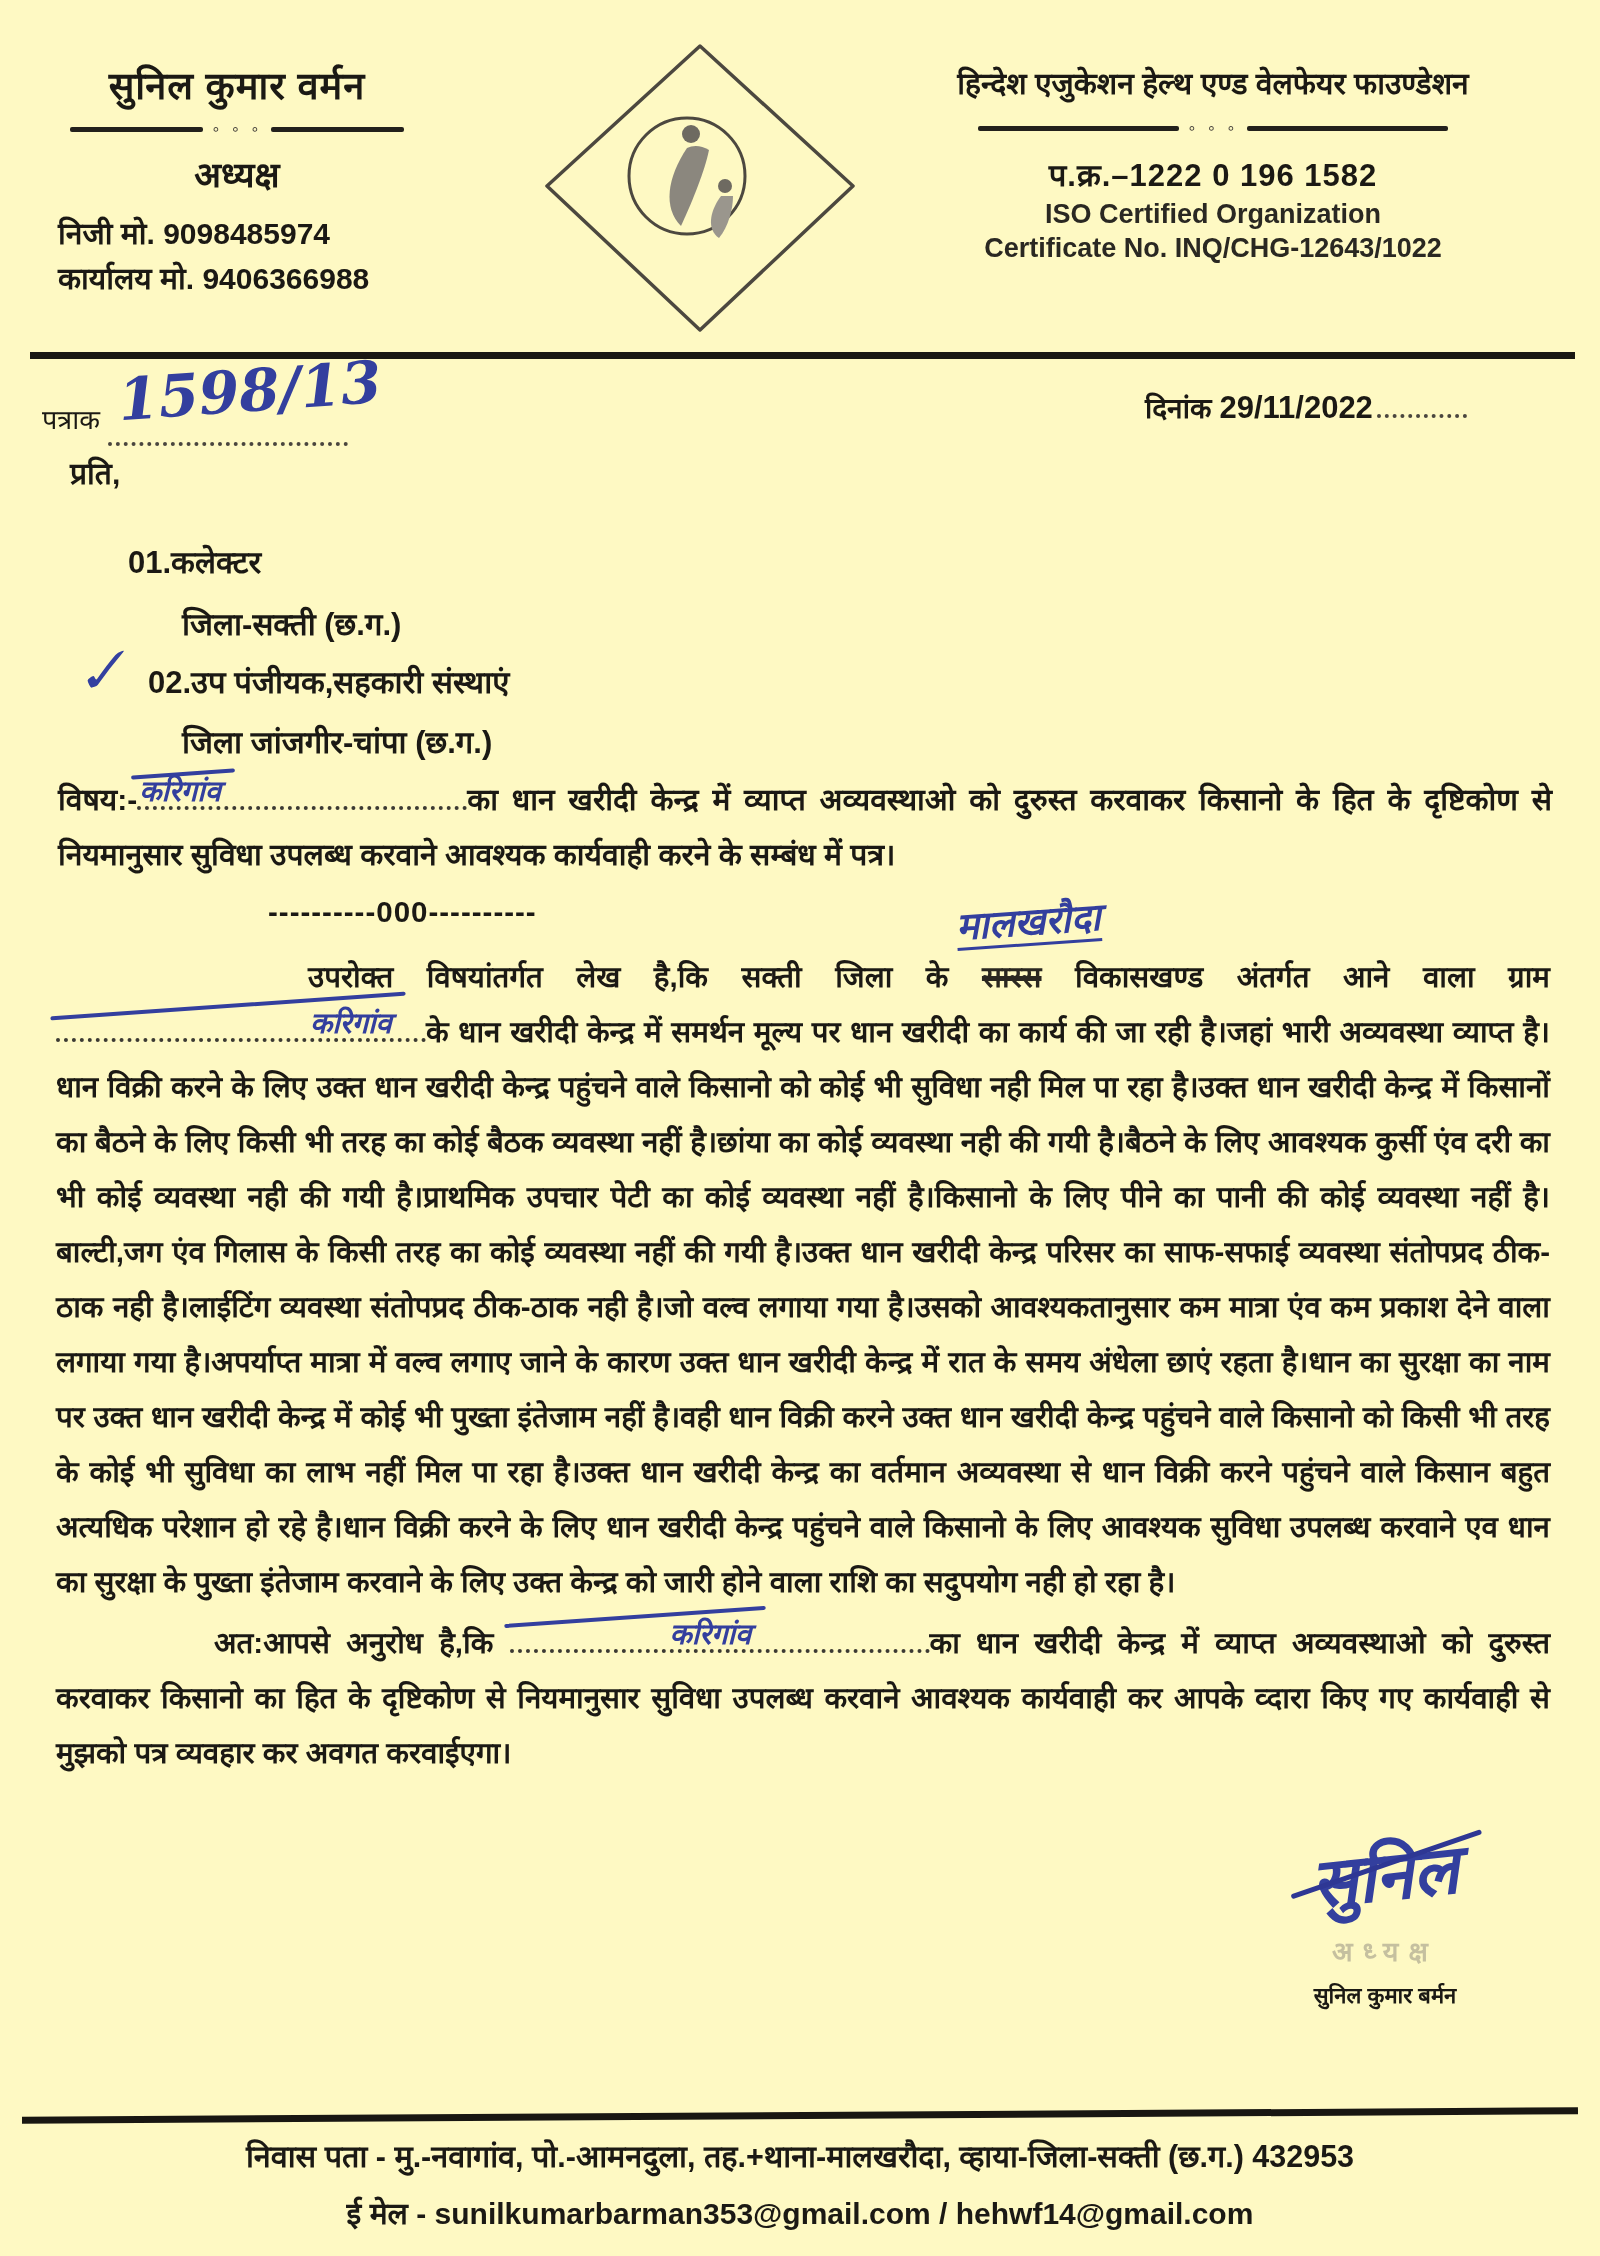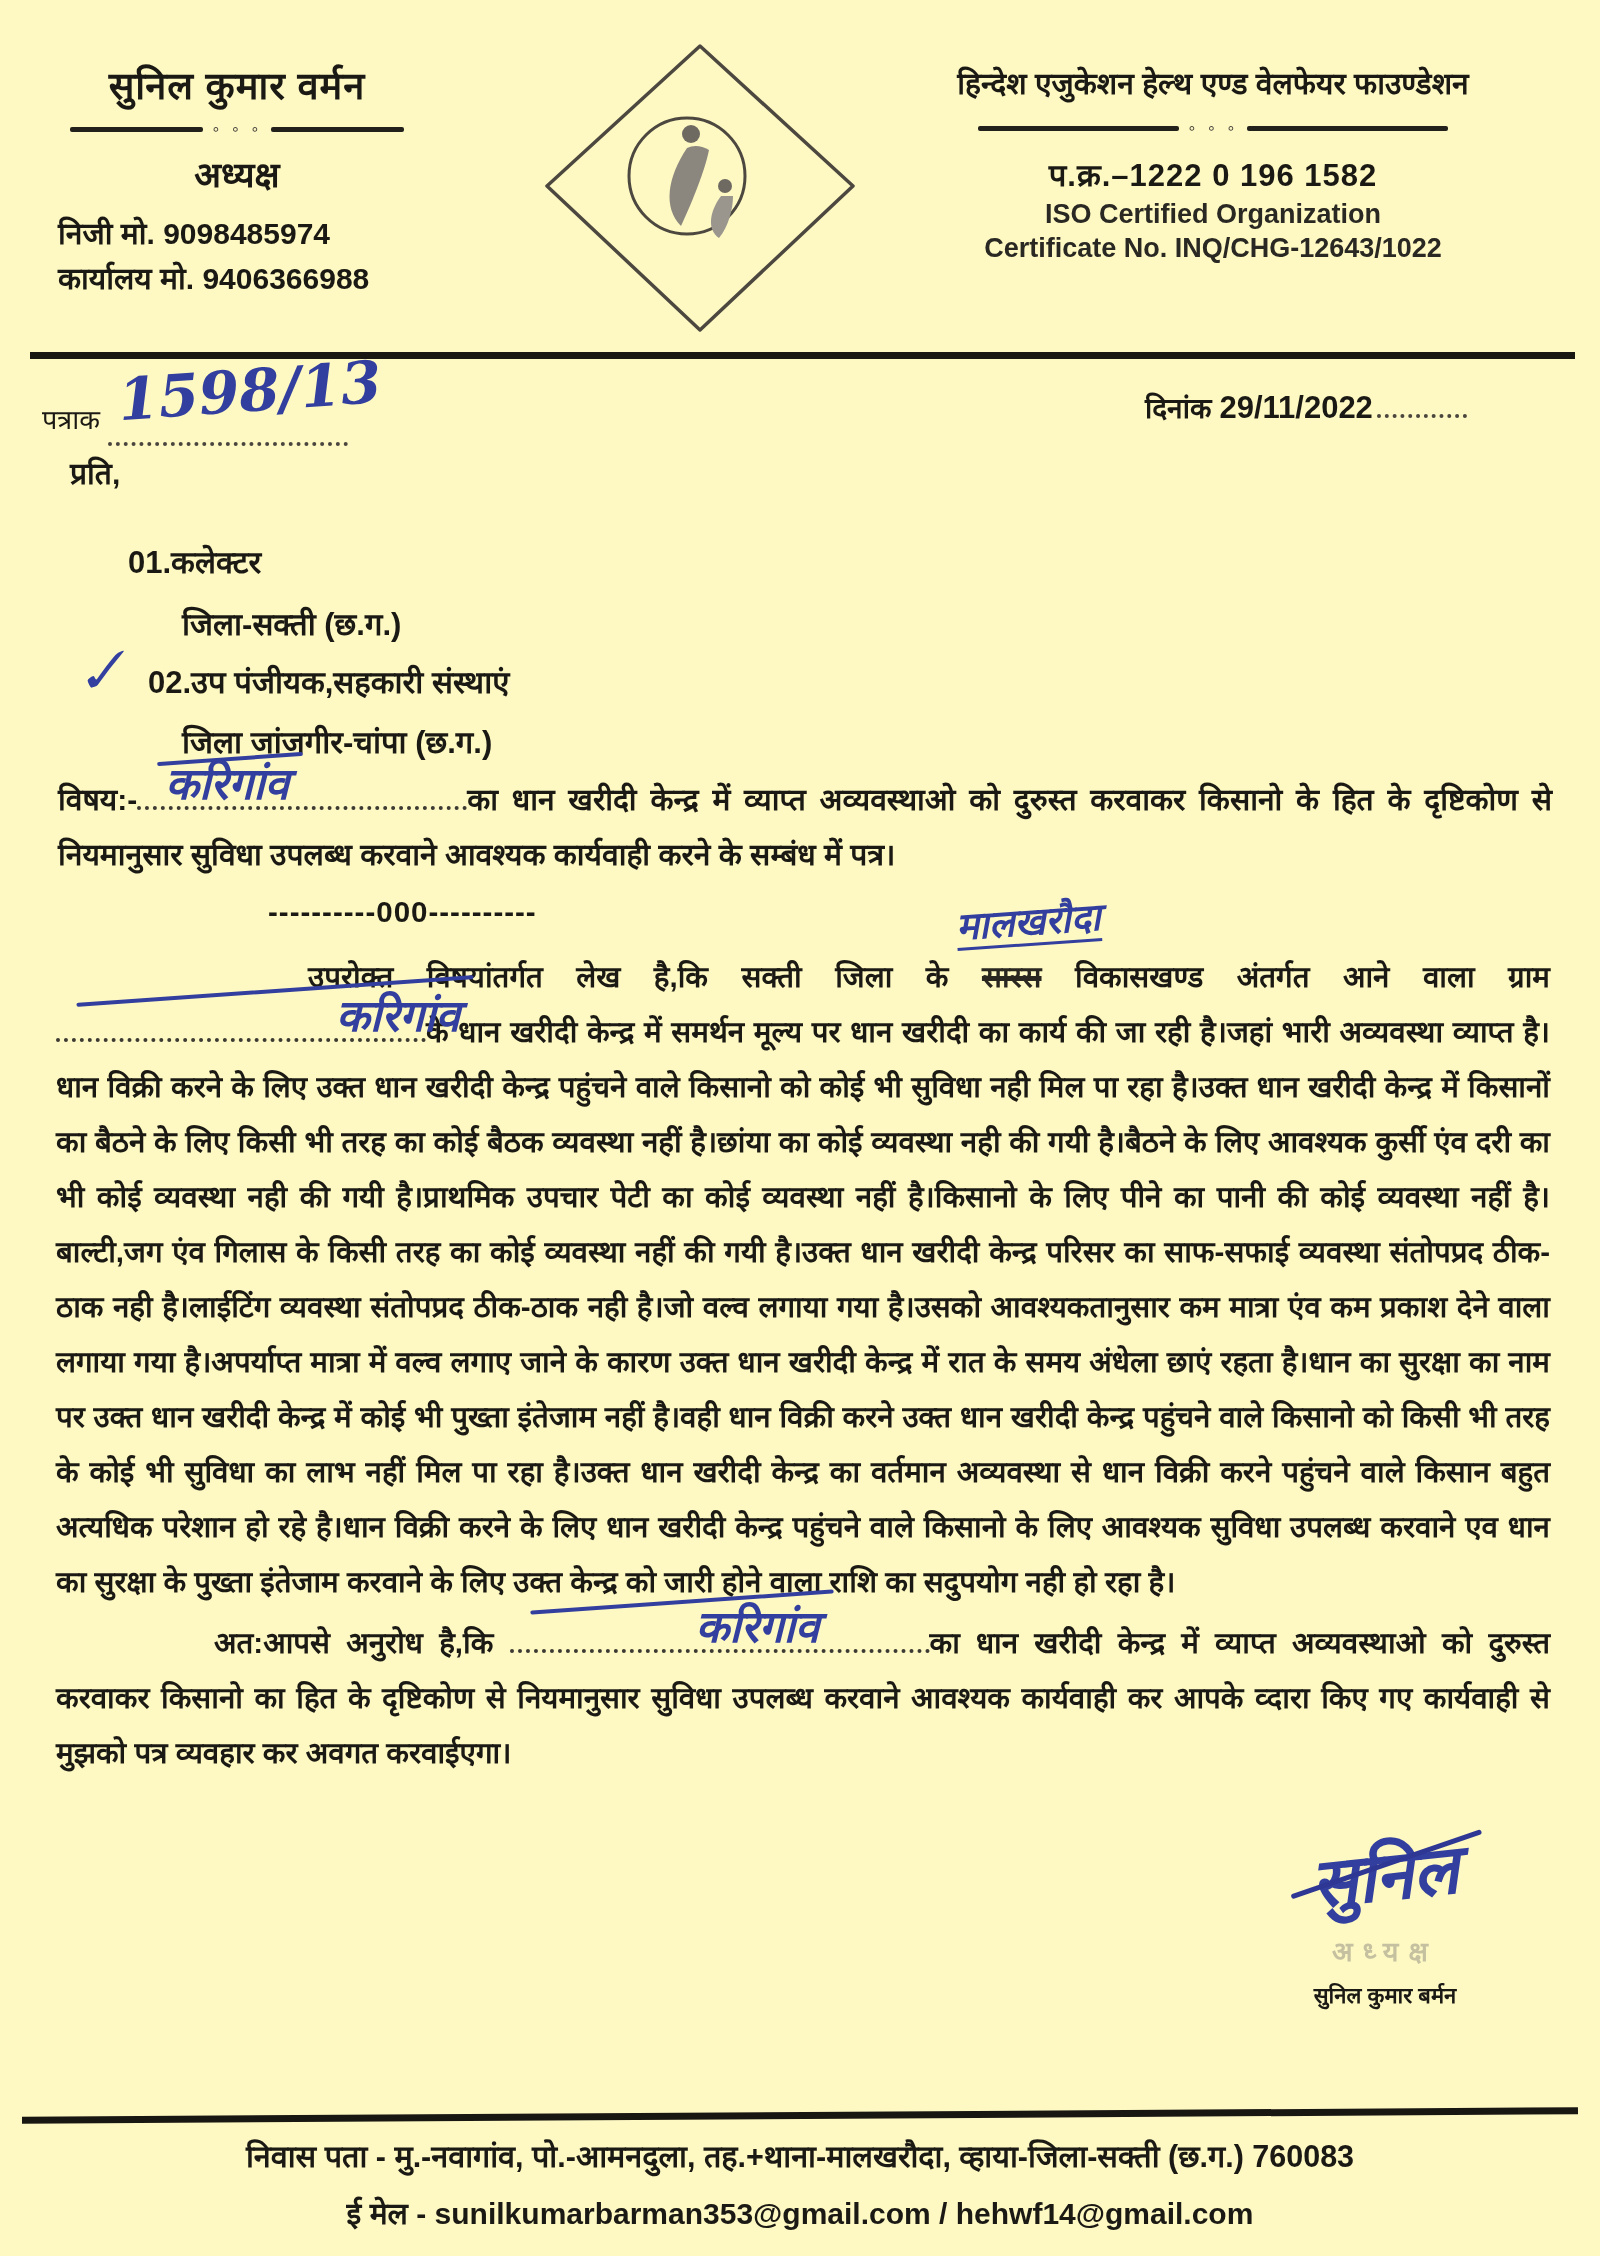--- a/index.html
+++ b/index.html
@@ -48,21 +48,21 @@
   .rcp-1b{left:182px;top:602px;}
   .rcp-2a{left:148px;top:660px;}
   .rcp-2b{left:182px;top:720px;}
   .checkmark{position:absolute;left:80px;top:644px;font-size:48px;color:#3340a0;transform:rotate(-18deg) scaleX(1.5);font-weight:400;}
   
   .subject{position:absolute;left:58px;top:772px;width:1494px;font-size:30px;font-weight:700;line-height:55px;text-align:justify;}
   .dots{display:inline-block;border-bottom:4.5px dotted #3c3a33;height:8px;position:relative;vertical-align:baseline;}
   .dots-subject{width:330px;}
   .dots-village1{width:370px;}
   .dots-village2{width:420px;}
-  .hand-over{position:absolute;left:28px;bottom:0px;font-size:44px;line-height:1;white-space:nowrap;}
+  .hand-over{position:absolute;left:2px;bottom:0px;font-size:29px;line-height:1;white-space:nowrap;}
   .body-flow{position:absolute;left:56px;top:884px;width:1494px;font-size:29.5px;font-weight:700;line-height:55px;text-align:justify;}
   .divider000{margin-left:212px;letter-spacing:1px;margin-bottom:2px;}
   .para1{text-indent:252px;margin:10px 0 0 0;}
   .para2{text-indent:158px;margin:6px 0 0 0;}
   .struckwrap{position:relative;display:inline-block;text-indent:0;}
   .struck{text-decoration:line-through;text-decoration-thickness:5px;color:#2a2720;}
   .above-hand{position:absolute;left:-26px;top:-46px;font-size:38px;line-height:1;white-space:nowrap;border-bottom:3.5px solid #333f9e;transform:rotate(-4deg);padding-bottom:2px;}
   
   .sig-block{position:absolute;left:1170px;top:1842px;width:430px;text-align:center;}
   .sig-hand{position:relative;display:inline-block;font-size:68px;line-height:1;transform:rotate(-6deg);}
@@ -152,16 +152,16 @@
     </p>
   </div>
 
   <div class="sig-block">
     <span class="sig-hand hand">सुनिल</span>
     <div class="sig-stamp">अध्यक्ष</div>
     <div class="sig-name">सुनिल कुमार बर्मन</div>
   </div>
 
   <div class="rule rule-bottom"></div>
-  <div class="foot-line foot-1">निवास पता - मु.-नवागांव, पो.-आमनदुला, तह.+थाना-मालखरौदा, व्हाया-जिला-सक्ती (छ.ग.) 760083</div>
+  <div class="foot-line foot-1">निवास पता - मु.-नवागांव, पो.-आमनदुला, तह.+थाना-मालखरौदा, व्हाया-जिला-सक्ती (छ.ग.) 432953</div>
   <div class="foot-line foot-2">ई मेल - sunilkumarbarman353@gmail.com / hehwf14@gmail.com</div>
 
 </div>
 
 </body></html>

